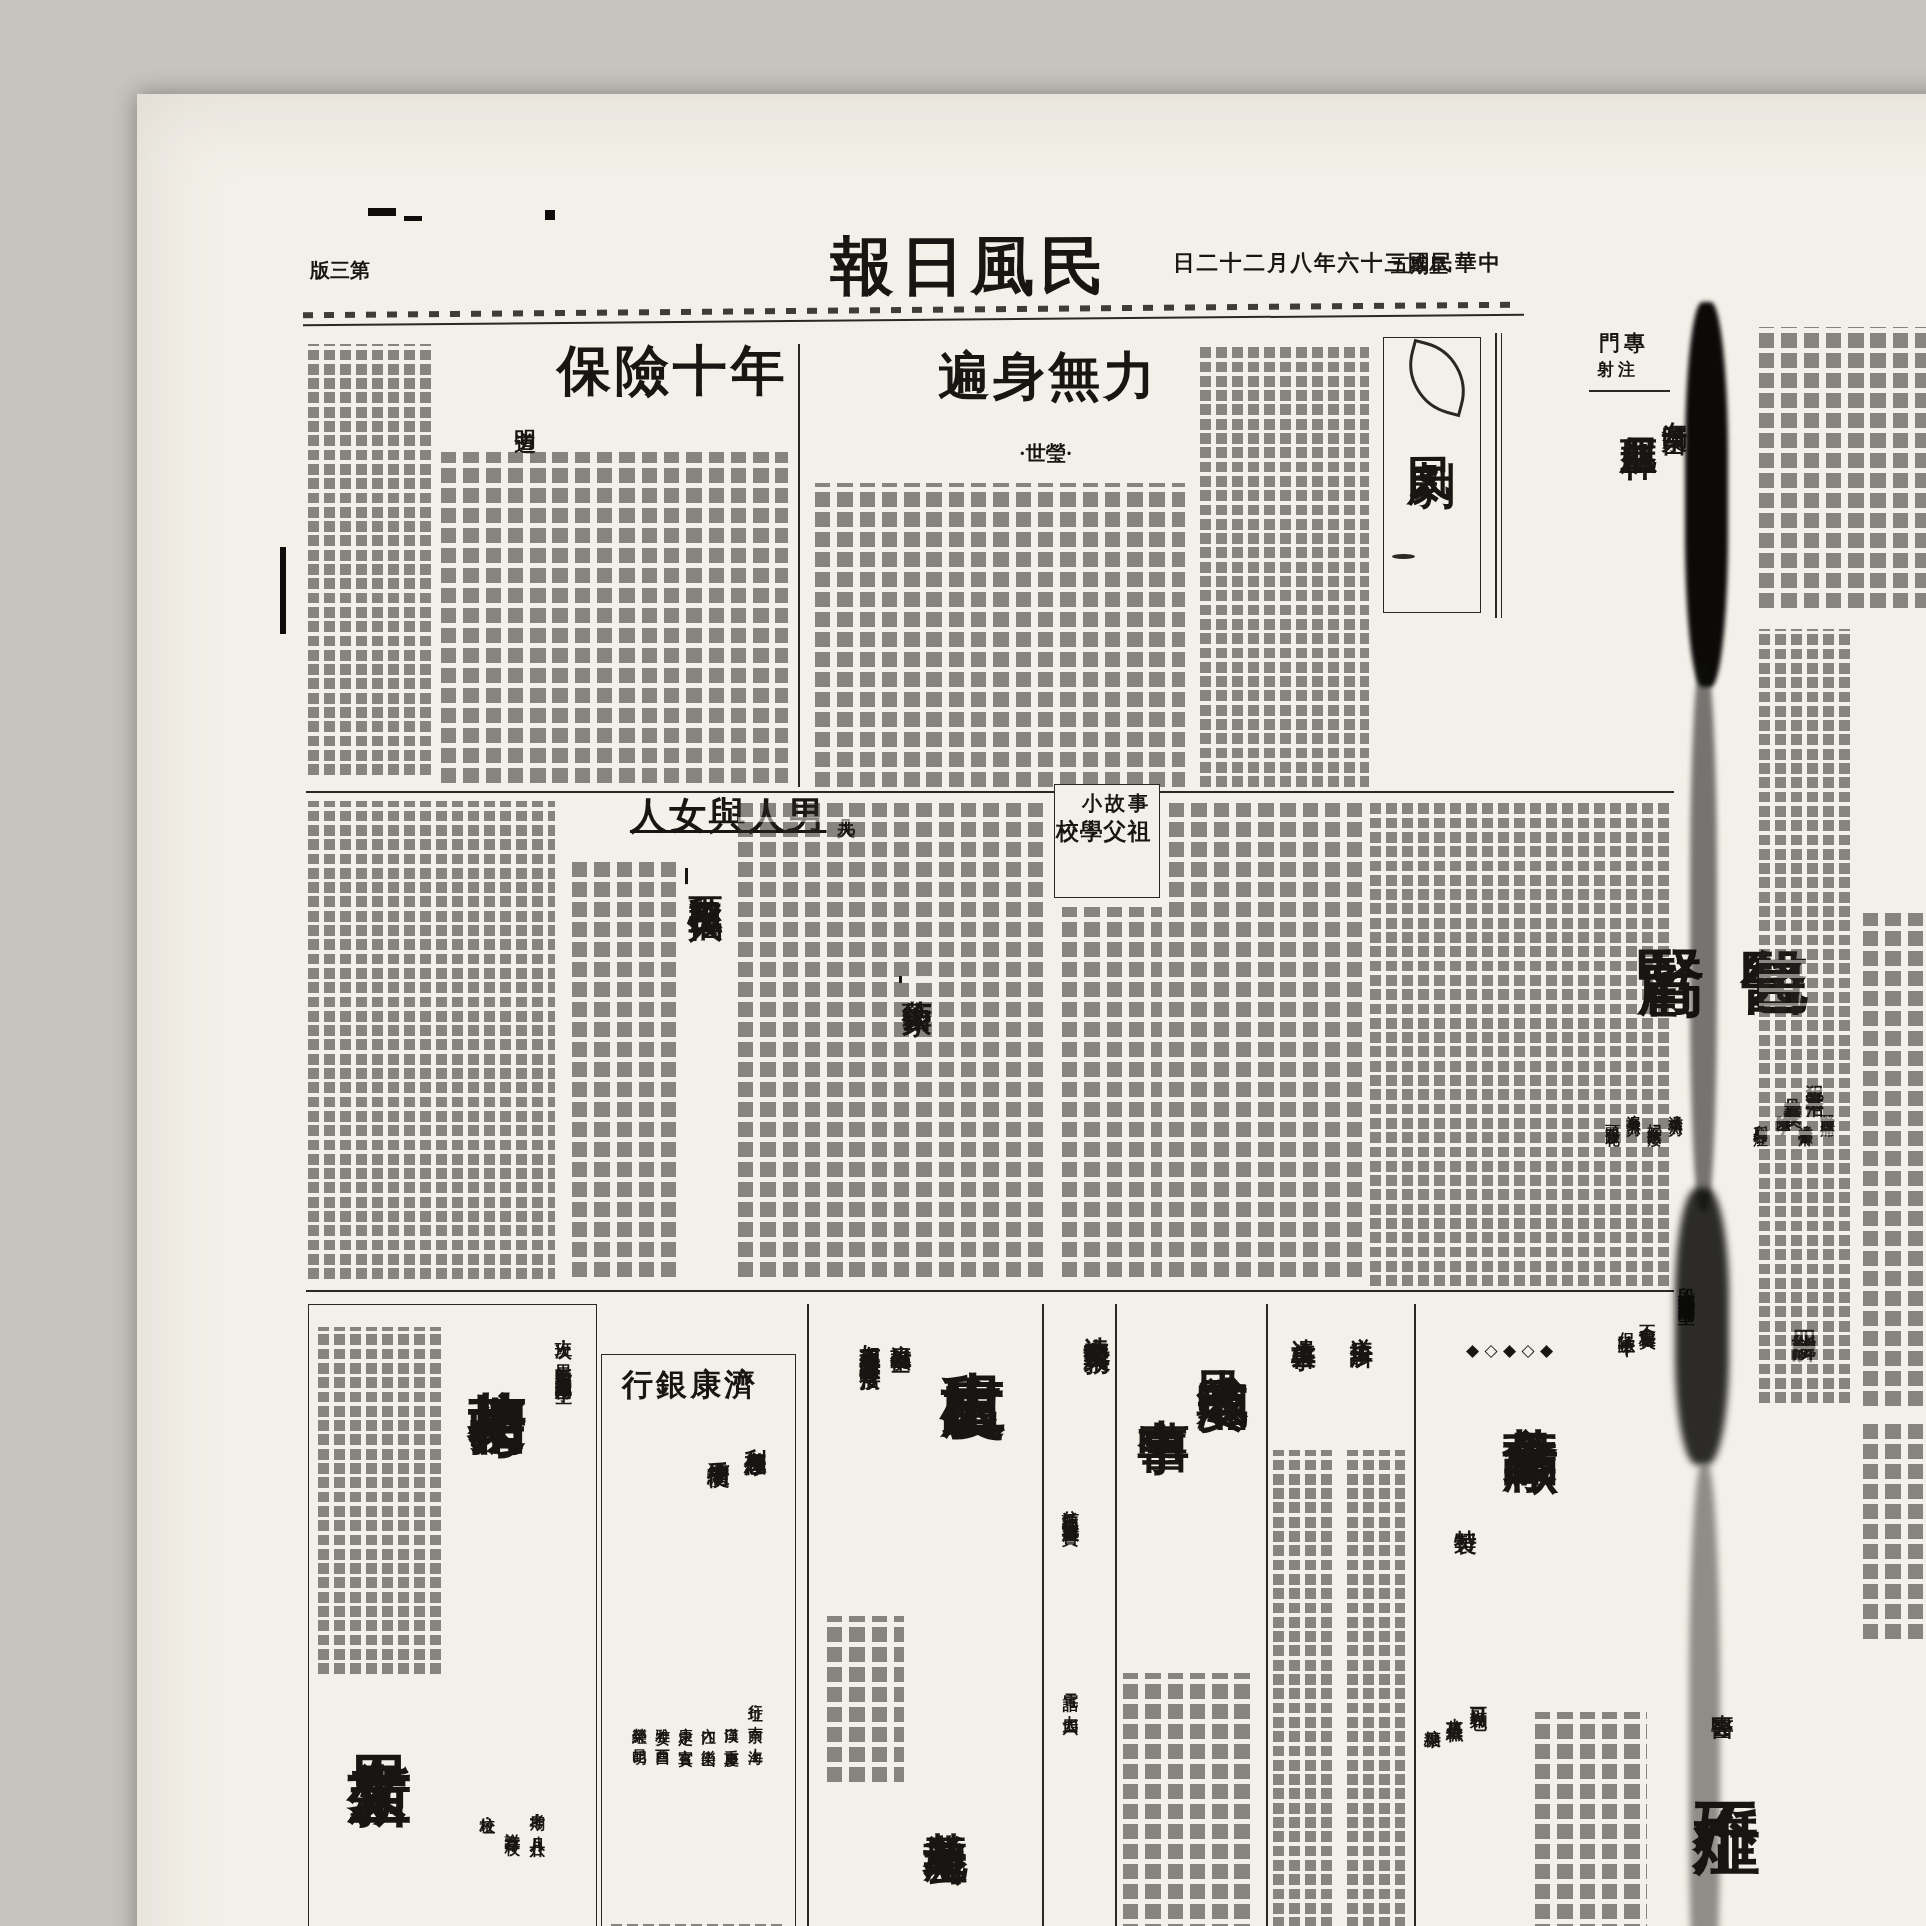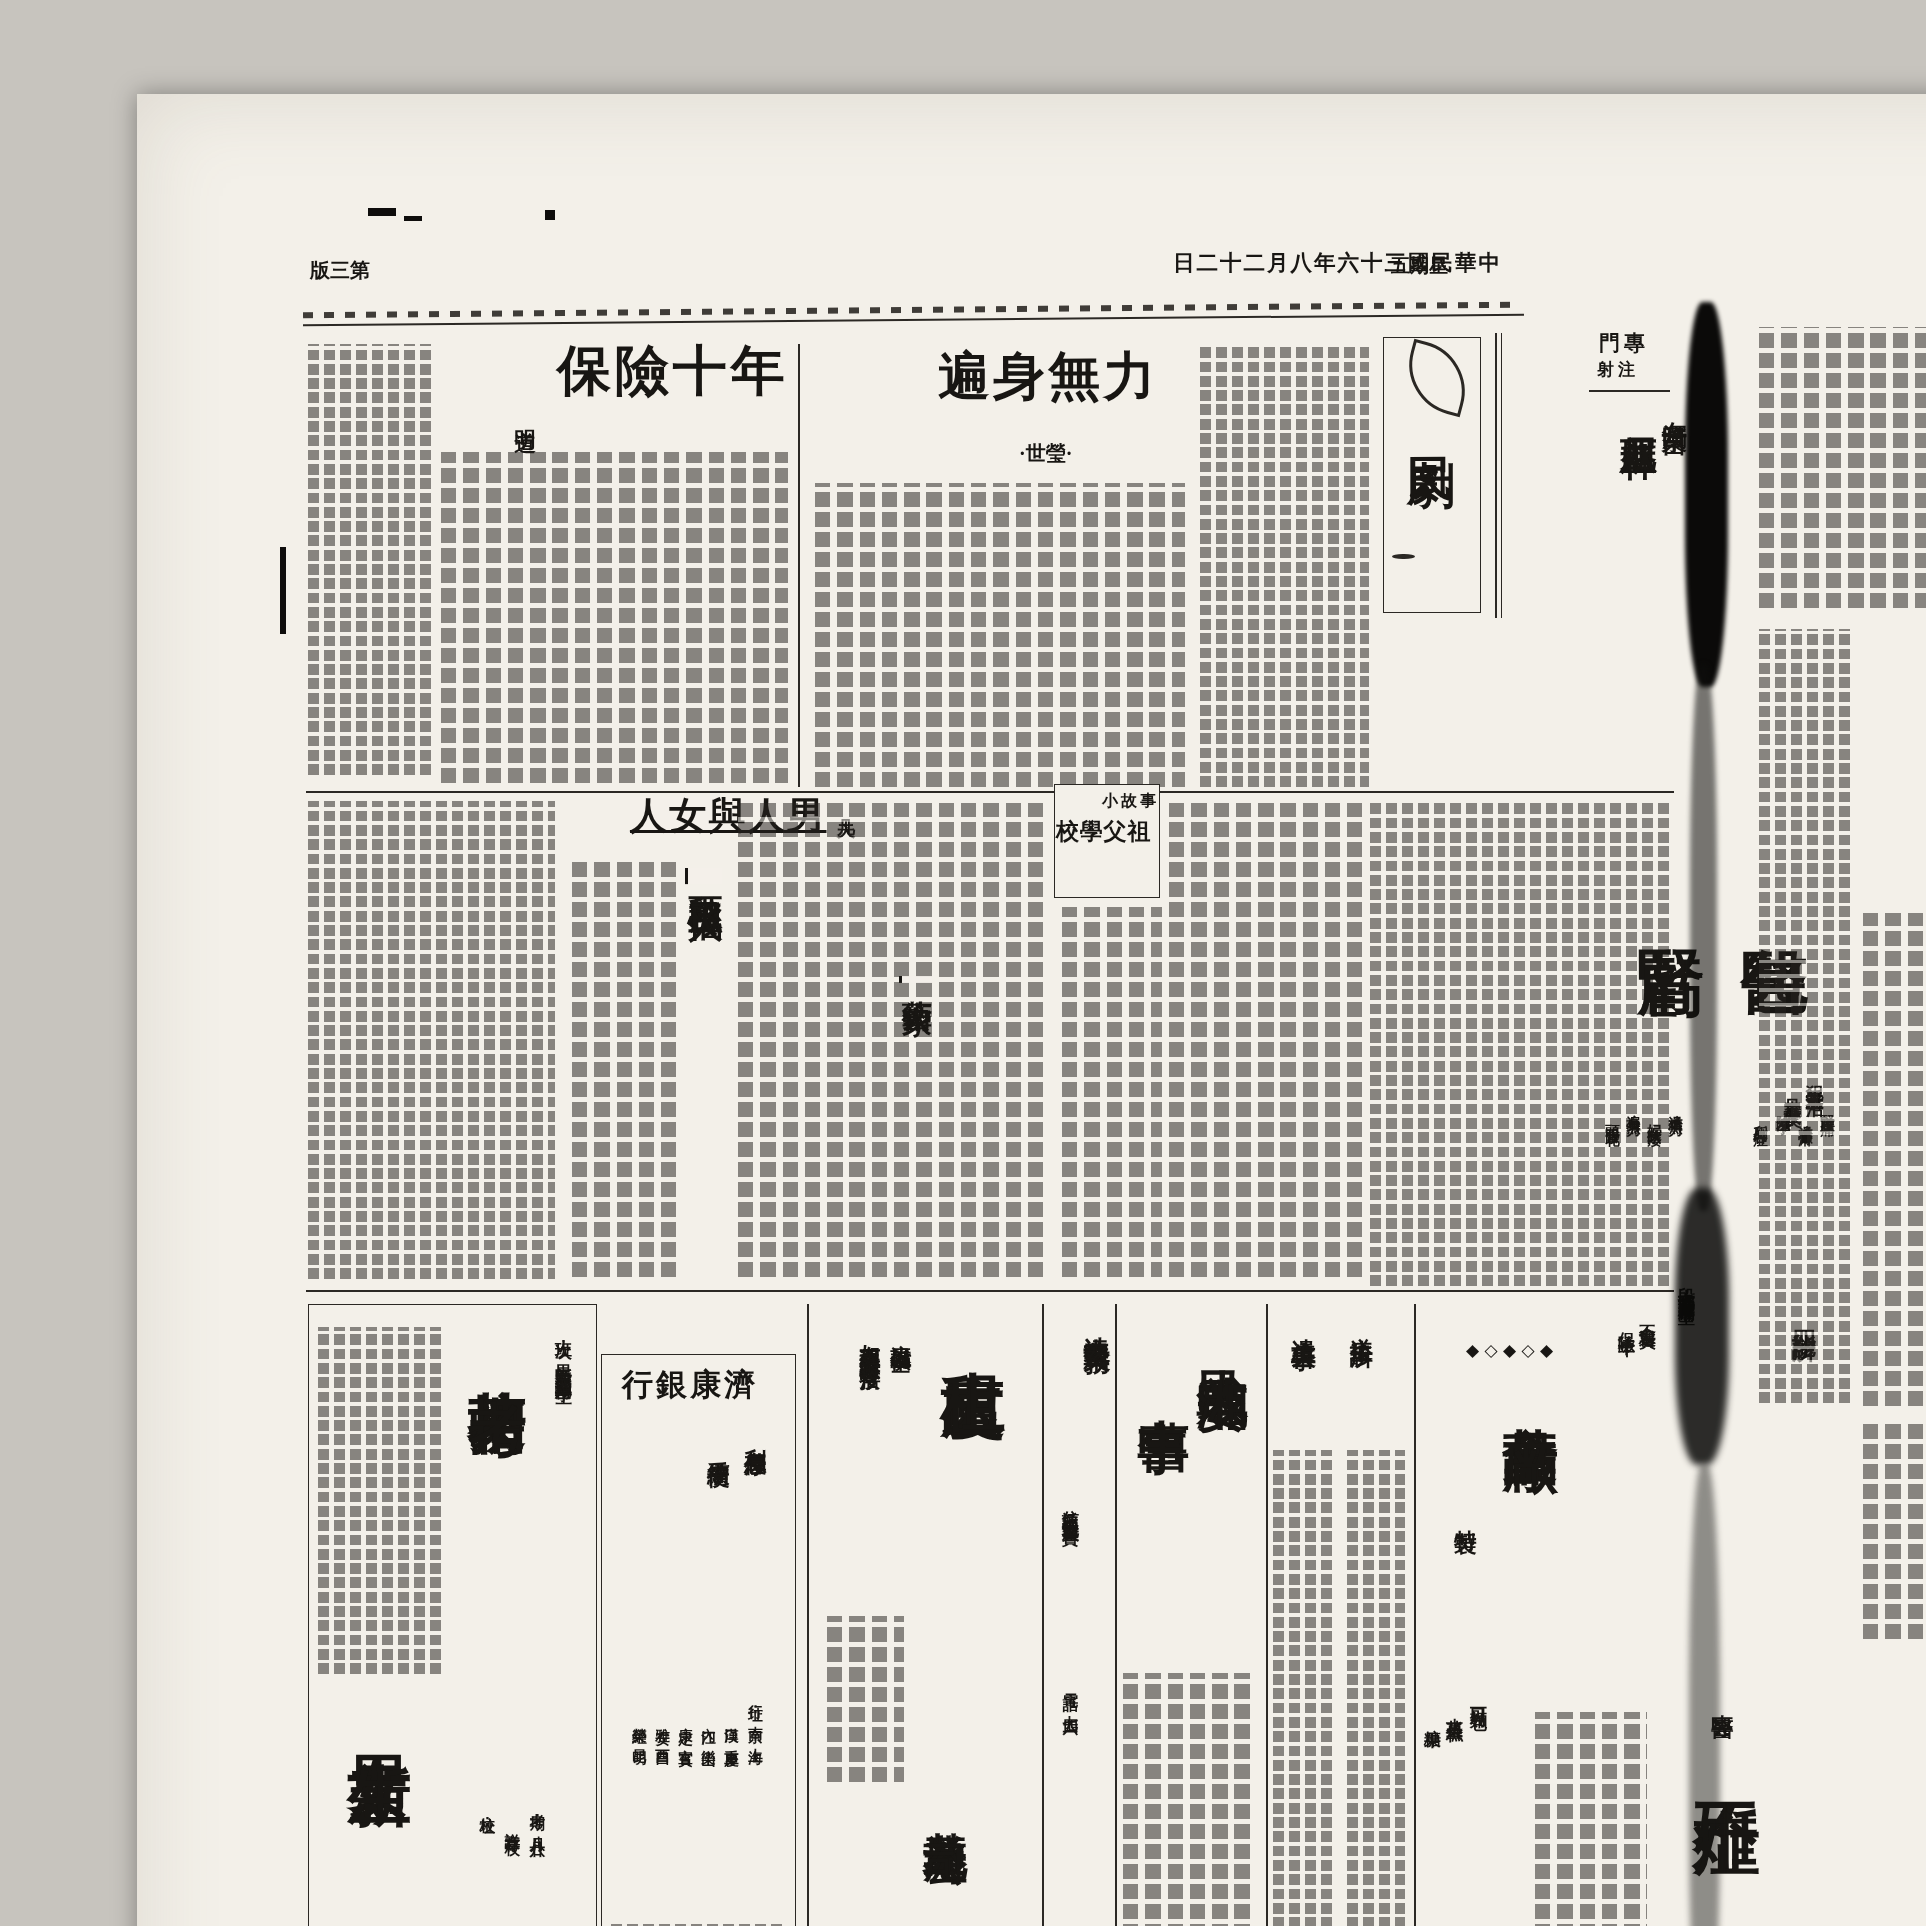--- a/index.html
+++ b/index.html
@@ -25,20 +25,21 @@
   .mark{position:absolute;background:#0e0d0c;}
   .leaf{position:absolute;width:58px;height:58px;border:3.9px solid #2b2824;
         border-radius:0 80% 0 80%;transform:rotate(15deg);}
 </style>
 </head>
 <body>
 
 <div id="paper">
 
   <div class="h" style="left:173px;top:166px;font-size:20px">版三第</div>
+  <div class="h" style="left:693px;top:141px;font-size:64px;letter-spacing:6.2px">報日風民</div>
   <div class="h" style="left:1036px;top:159px;font-size:21.6px;letter-spacing:1.9px">日二十二月八年六十三國民華中</div>
   <div class="h" style="left:1254px;top:162px;font-size:19px">五期星</div>
   <div class="scallop" style="left:166px;top:213px;width:1213px;transform:rotate(-0.5deg)"></div>
   <div class="rule" style="left:166px;top:225px;width:1221px;height:1.9px;transform:rotate(-0.5deg)"></div>
 
   <div class="g fine" style="left:171px;top:250px;width:123px;height:431px"></div>
   <div class="h" style="left:420px;top:250px;font-size:54px;letter-spacing:3.9px">保險十年</div>
   <div class="v" style="left:376px;top:318px;font-size:21.6px">明道</div>
   <div class="g" style="left:304px;top:358px;width:347px;height:331px"></div>
   <div class="rule" style="left:661px;top:250px;width:1.5px;height:443px"></div>
@@ -63,21 +64,21 @@
 
   <div class="rule" style="left:169px;top:697px;width:1368px;height:1.5px"></div>
   <div class="g fine" style="left:171px;top:707px;width:247px;height:478px"></div>
   <div class="h onpaper" style="left:493px;top:703px;font-size:37px;letter-spacing:2.3px">人女與人男</div>
   <div class="v" style="left:699px;top:709px;font-size:18.5px">凡夫</div>
   <div class="g" style="left:435px;top:767px;width:104px;height:416px"></div>
   <div class="v onpaper" style="left:551px;top:774px;font-size:34px">秋雨秋風正惱人</div>
   <div class="g" style="left:601px;top:709px;width:308px;height:474px"></div>
   <div class="v onpaper" style="left:765px;top:882px;font-size:30px">藝術家</div>
   <div class="bx" style="left:917px;top:690px;width:104px;height:112px;background:#f3f0e9">
-    <div class="h" style="left:47px;top:7.7px;font-size:16px;letter-spacing:3.1px">小故事</div>
+    <div class="h" style="left:27px;top:7.7px;font-size:20px;letter-spacing:3.1px">小故事</div>
     <div class="h" style="left:1px;top:35px;font-size:23px;letter-spacing:0.8px">校學父祖</div>
   </div>
   <div class="g" style="left:1032px;top:709px;width:193px;height:474px"></div>
   <div class="g" style="left:925px;top:813px;width:100px;height:370px"></div>
   <div class="g fine" style="left:1233px;top:707px;width:300px;height:485px"></div>
 
   <div class="rule" style="left:169px;top:1196px;width:1368px;height:1.5px"></div>
 
   <div class="bx" style="left:171px;top:1210px;width:287px;height:770px"></div>
   <div class="v" style="left:418px;top:1233px;font-size:17px">班次：男新暨二三四五期轉學生</div>

